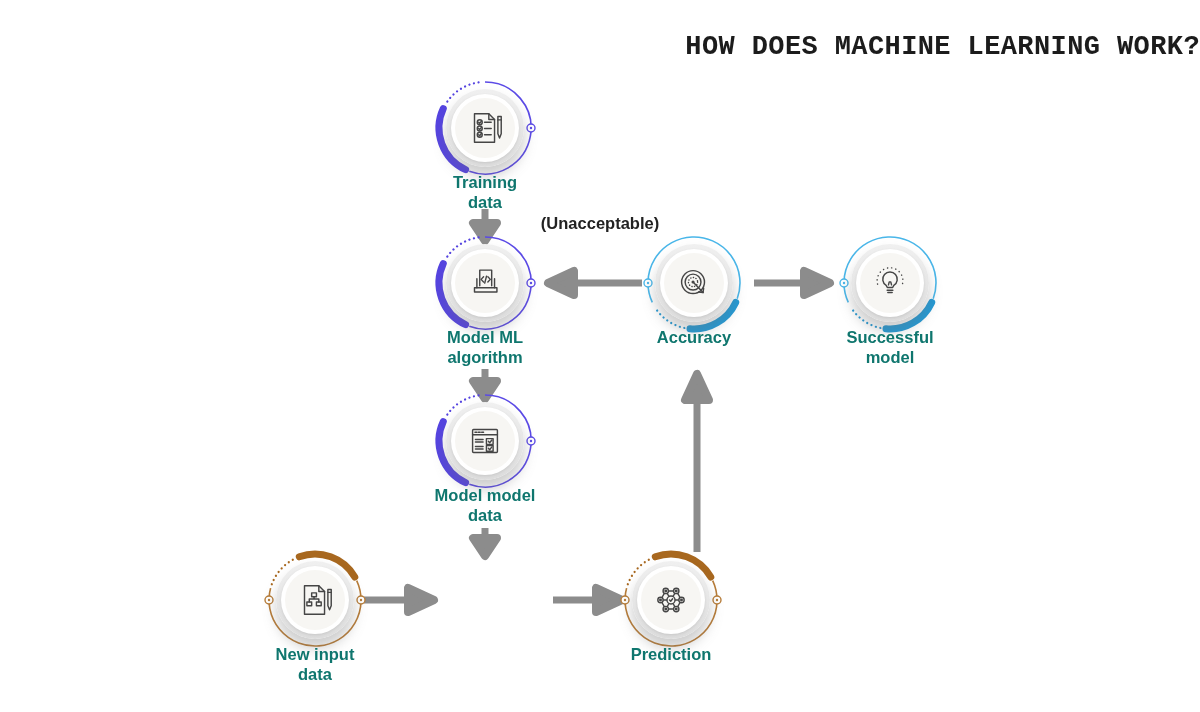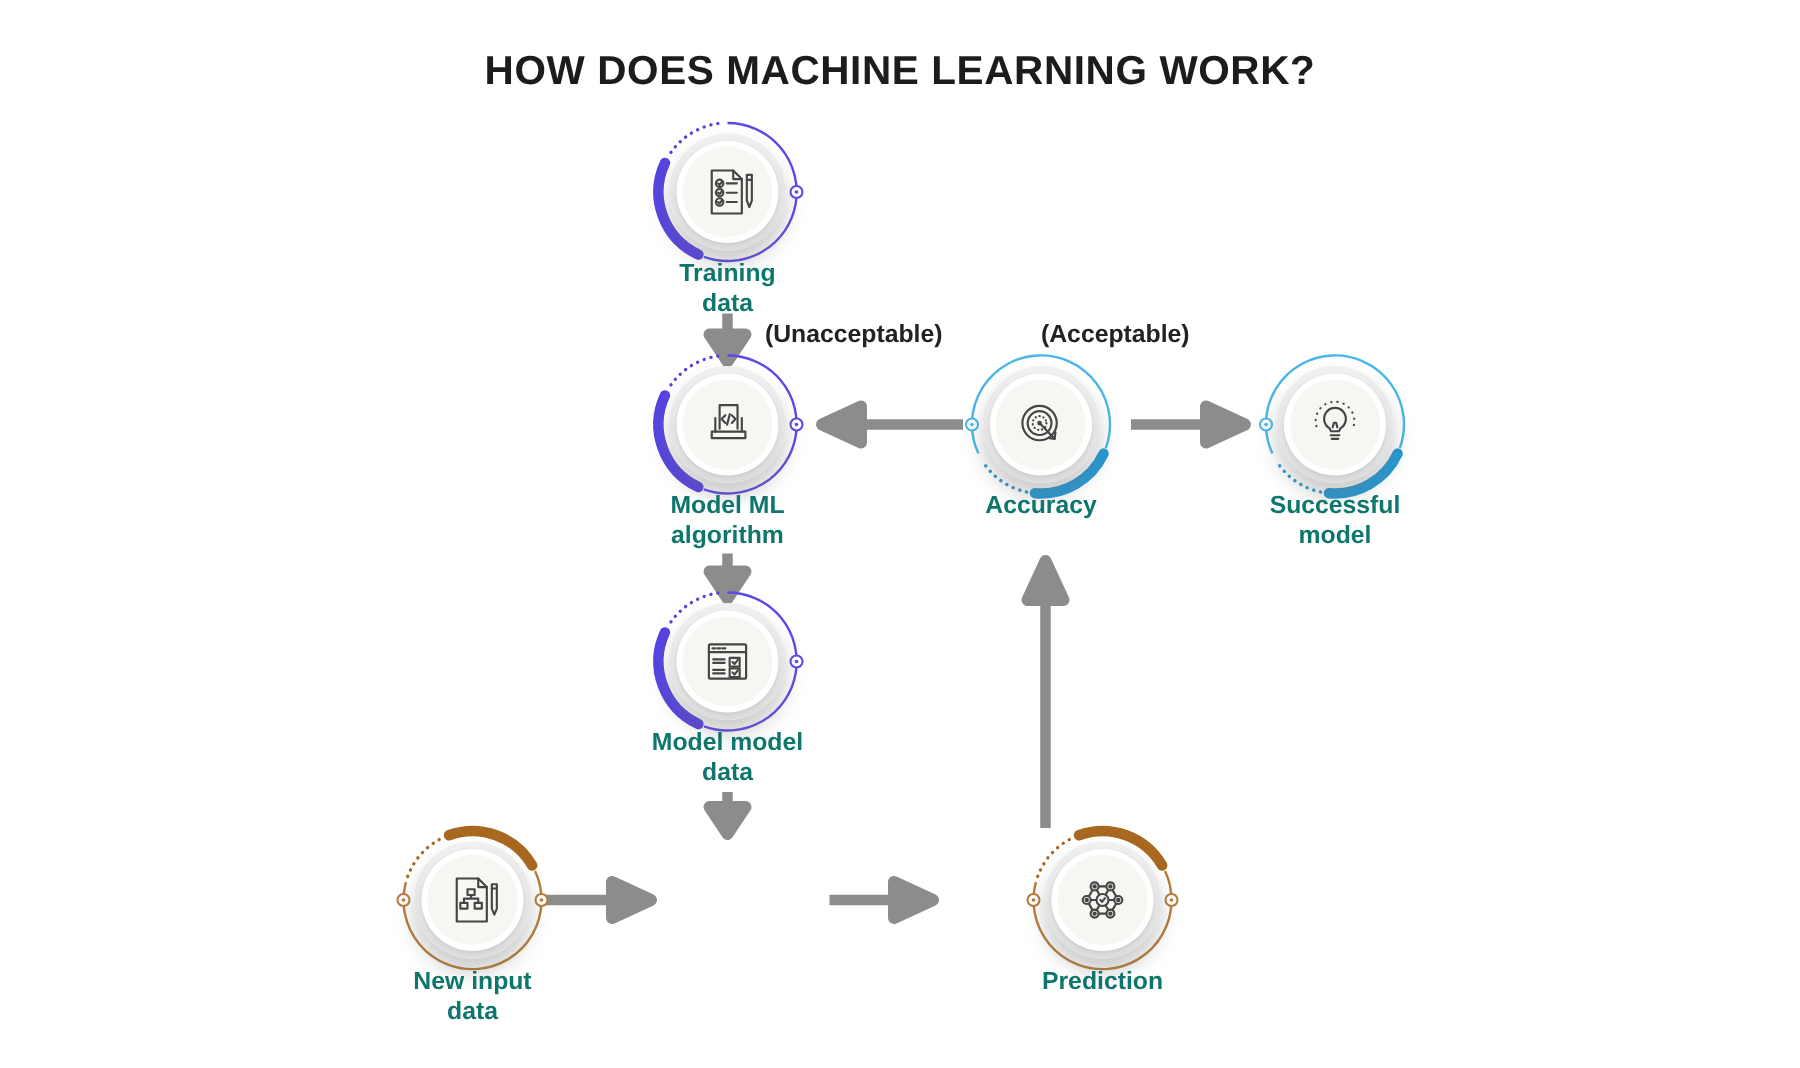--- a/index.html
+++ b/index.html
@@ -4,22 +4,22 @@
 <style>
   html,body { margin:0; padding:0; background:#ffffff; }
   #canvas {
     position:relative; width:1200px; height:712px; overflow:hidden;
     background:#ffffff;
     font-family:"Liberation Sans", sans-serif;
     color:#1c1c1c;
   }
   .title {
     position:absolute; top:32px; left:0; width:100%;
-    text-align:center; font-size:27px; font-weight:800;
-    letter-spacing:.4px; color:var(--title_text,#1c1c1c);
+    text-align:right; font-size:27px; font-weight:800;
+    letter-spacing:.4px; color:var(--title_text,#1c1c1c);font-family:Liberation Mono, monospace;
   }
   .arrows { position:absolute; left:0; top:0; }
   .arrow-shaft { stroke:var(--arrow_gray,#8c8c8c); stroke-width:7; fill:none; }
   .arrow-head  { fill:var(--arrow_gray,#8c8c8c); stroke:var(--arrow_gray,#8c8c8c);
                  stroke-width:8; stroke-linejoin:round; }
   .node { position:absolute; width:120px; height:120px; }
   .node.purple { --ring:var(--accent_purple_ring,#5b4ae6); --thick:var(--accent_purple,#5544e0); }
   .node.blue   { --ring:var(--accent_blue_ring,#49b6e9);  --thick:var(--accent_blue,#2499d4); }
   .node.brown  { --ring:var(--accent_brown_ring,#b77c38); --thick:var(--accent_brown,#a8681f); }
   .ring { position:absolute; left:0; top:0; }
@@ -47,21 +47,21 @@
   }
   .glyph { stroke:#454545; stroke-width:1.5; fill:none;
            stroke-linecap:round; stroke-linejoin:round; }
   .glyph .fillface { fill:#f7f6f3; }
   .node-label {
     position:absolute; left:-40px; top:104px; width:200px;
     text-align:center; font-size:16.5px; font-weight:700; line-height:1.22;
     white-space:pre-line; color:#0f766e;
   }
   .edge-label {
-    position:absolute; width:180px; 
+    position:absolute; width:180px; text-align:center;
     font-size:16.5px; font-weight:700; color:#222222;
   }
 </style>
 </head>
 <body>
 
 <div id="canvas">
 
   <div class="title">HOW DOES MACHINE LEARNING WORK?</div>
 
@@ -94,21 +94,20 @@
       <path class="arrow-shaft" d="M642 283 H572"></path>
       <path class="arrow-head" d="M574 271 L574 295 L548 283 Z"></path>
     </g>
     <g>
       <path class="arrow-shaft" d="M754 283 H806"></path>
       <path class="arrow-head" d="M804 271 L804 295 L830 283 Z"></path>
     </g>
   </svg>
 
   <div class="edge-label" style="left:510px; top:214px;">(Unacceptable)</div>
-  <div class="edge-label" style="left:694px; top:214px;">(Acceptable)</div>
 
   <div class="node purple" style="left:425px; top:68px;">
     <svg class="ring" width="120" height="120" viewBox="0 0 120 120">
       <path class="thin" d="M60 14 A46 46 0 1 1 44.3 103.2"></path>
       <path class="thick" d="M40.6 101.7 A46 46 0 0 1 18.3 40.6"></path>
       <path class="dots" d="M22.3 33.6 A46 46 0 0 1 53.6 14.4"></path>
       <circle class="conn-o" cx="106" cy="60" r="4"></circle>
         <circle class="conn-i" cx="106" cy="60" r="1.2"></circle>
     </svg>
     <div class="disc">
@@ -215,21 +214,21 @@
         <path d="M35.5 11 h3.5 v17 l-1.75 4.2 l-1.75 -4.2 z"></path>
               <path d="M35.5 14 h3.5"></path>
       </svg>
     </div>
         </div>
       </div>
     <div class="node-label">New input
 data</div>
   </div>
 
-  <div class="node brown" style="left:675px; top:540px;">
+  <div class="node brown" style="left:611px; top:540px;">
     <svg class="ring" width="120" height="120" viewBox="0 0 120 120">
       <path class="thin" d="M101.7 40.6 A46 46 0 1 1 15.6 48.1"></path>
       <path class="thick" d="M44.3 16.8 A46 46 0 0 1 99.8 37"></path>
       <path class="dots" d="M16.8 44.3 A46 46 0 0 1 38.4 19.4"></path>
       <circle class="conn-o" cx="14" cy="60" r="4"></circle>
         <circle class="conn-i" cx="14" cy="60" r="1.2"></circle>
       <circle class="conn-o" cx="106" cy="60" r="4"></circle>
         <circle class="conn-i" cx="106" cy="60" r="1.2"></circle>
     </svg>
     <div class="disc">

